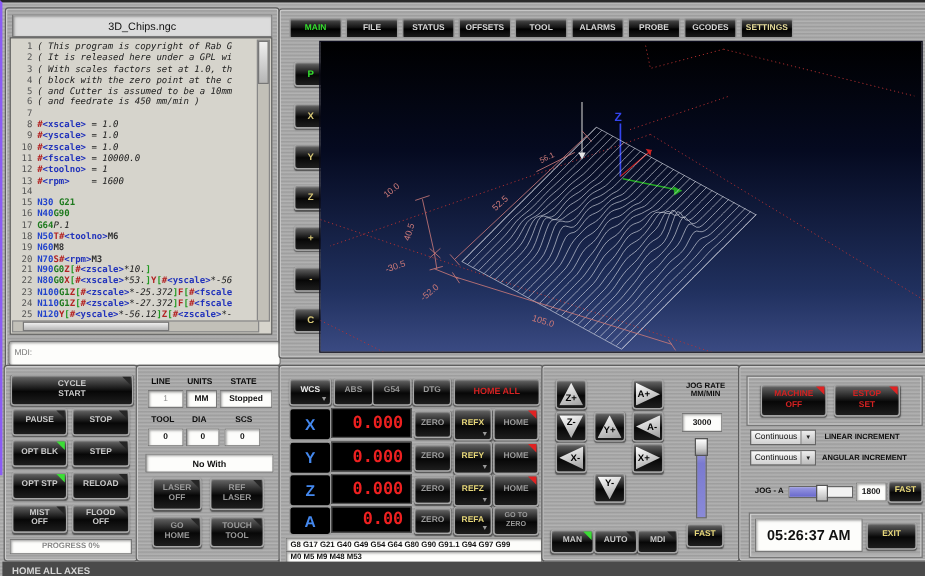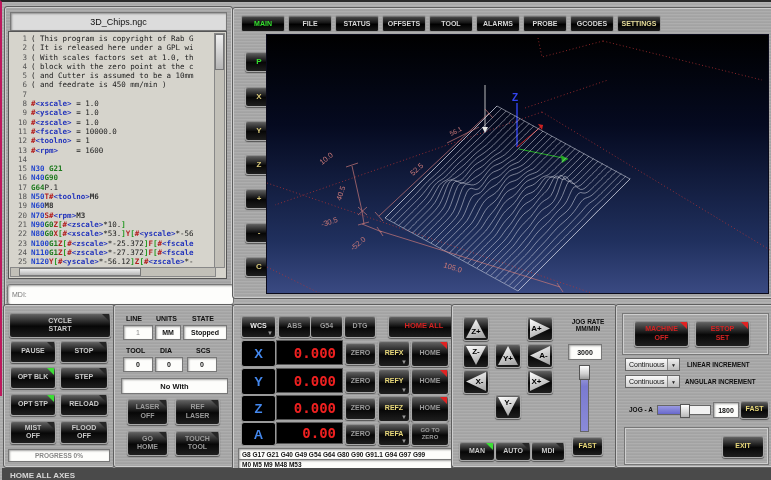--- a/index.html
+++ b/index.html
@@ -1,38 +1,38 @@
 <!DOCTYPE html>
 <html><head>
 <meta charset="utf-8">
 <style>
   html,body{margin:0;padding:0;}
   body{width:771px;height:480px;overflow:hidden;
        font-family:"Liberation Sans",sans-serif;
        background:repeating-linear-gradient(180deg,#b4b4b4 0px,#a2a2a2 1px,#aeaeae 2px,#b8b8b8 3px);}
-  #screen{position:relative;width:771px;height:396px;border-top:2px solid #2a2a2a;border-left:2px solid #be185d;box-sizing:border-box;}
+  #screen{position:relative;width:771px;height:396px;border-top:2px solid #2a2a2a;border-left:2px solid #8b5cf6;box-sizing:border-box;}
   .plate{position:absolute;border:1px solid #cdcdcd;outline:1px solid #5e5e5e;border-radius:2px;
          background:repeating-linear-gradient(180deg,#b0b0b0 0px,#9c9c9c 1px,#a9a9a9 2px,#b3b3b3 3px);}
   .btn{position:absolute;background:linear-gradient(180deg,#6a6a6a 0%,#222 40%,#070707 55%,#1e1e1e 100%);
        border:1px solid #a8a8a8;border-radius:3px;color:#c9c9c9;font-weight:bold;font-size:7px;
        display:flex;align-items:center;justify-content:center;text-align:center;line-height:1.15;
        box-shadow:inset 0 1px 1px rgba(255,255,255,.3),0 1px 1px rgba(0,0,0,.5);overflow:hidden;cursor:pointer;}
   .led{position:absolute;top:1px;right:1px;width:0;height:0;border-left:7px solid transparent;border-top:7px solid #262626;}
   .led-green{border-top-color:#3bdd35;}
   .led-red{border-top-color:#e02222;}
   .sunken{position:absolute;background:#fdfdfb;border:1px solid #777;box-shadow:inset 1px 1px 2px rgba(0,0,0,.35);
           display:flex;align-items:center;justify-content:center;font-size:7px;color:#111;}
   .lbl{position:absolute;font-size:7px;font-weight:bold;color:#0d0d0d;}
   
   #editor-area{position:absolute;left:2px;top:23px;width:219px;height:248px;background:#d6d4cc;border:1px solid #555;box-sizing:border-box;}
   #code{position:absolute;left:1px;top:2px;right:11px;bottom:11px;overflow:hidden;
         font-family:"DejaVu Sans Mono",monospace;font-size:7.5px;line-height:9.3px;white-space:pre;}
   .codeline{height:9.3px;}
   .lnum{display:inline-block;width:17px;text-align:right;color:#555;margin-right:4px;}
-  .tok-c,.tok-t{color:#1a1a1a;}
+  .tok-c,.tok-t{color:#1a1a1a;font-style:italic;}
   .tok-r{color:#b22222;font-weight:bold;}
   .tok-v{color:#2233bb;font-weight:bold;}
   .tok-n{color:#2244cc;font-weight:bold;}
   .tok-g{color:#1e7a1e;font-weight:bold;}
   .tok-m{color:#333;font-weight:bold;}
   .tok-b{color:#229922;font-weight:bold;}
   .scroll{position:absolute;background:#c2c0b8;border:1px solid #888;}
   .thumb{position:absolute;background:linear-gradient(180deg,#efefef,#b5b5b5);border:1px solid #777;}
   
   .tab{position:absolute;top:6px;height:15px;width:42px;background:linear-gradient(180deg,#4d4d4d,#151515 45%,#000 55%,#1a1a1a);
@@ -271,21 +271,21 @@
   </div>
 
   <div class="plate" style="left:231px;top:303px;width:217px;height:163px;">
     <div class="btn" style="left:7px;top:9px;width:33px;height:21px;color:#eee;">
       <span>WCS</span>
       <span class="caret">▼</span>
     </div>
     <div class="btn graytxt" style="left:44px;top:9px;width:31px;height:21px;">ABS</div>
     <div class="btn graytxt" style="left:76px;top:9px;width:31px;height:21px;">G54</div>
     <div class="btn graytxt" style="left:110px;top:9px;width:30px;height:21px;">DTG</div>
-    <div class="btn redtxt" style="left:154px;top:9px;width:70px;height:21px;font-size:7.5px;">HOME ALL</div>
+    <div class="btn redtxt" style="left:144px;top:9px;width:70px;height:21px;font-size:7.5px;">HOME ALL</div>
 
     <div class="axisbox" style="left:7px;top:34px;width:33px;height:25px;">X</div>
     <div class="valbox" style="left:42px;top:34px;width:67px;height:25px;">0.000</div>
     <div class="btn graytxt" style="left:111px;top:36px;width:29px;height:21px;">ZERO</div>
     <div class="btn yellowtxt" style="left:144px;top:34px;width:30px;height:25px;">
       <span>REFX</span>
       <span class="caret">▼</span>
     </div>
     <div class="btn graytxt" style="left:177px;top:34px;width:36px;height:25px;">
       <span class="led led-red"></span>
@@ -413,17 +413,18 @@
     </div>
     <span class="lbl" style="left:68px;top:72px;font-size:6.3px;">ANGULAR INCREMENT</span>
     <span class="lbl" style="left:12px;top:100px;font-size:6.5px;">JOG - A</span>
     <div style="position:absolute;left:40px;top:99px;width:52px;height:8px;background:#f2f2f2;border:1px solid #666;">
       <div style="position:absolute;left:0;top:0;width:24px;height:8px;background:linear-gradient(180deg,#9a9ae2,#6868cc);"></div>
       <div style="position:absolute;left:22px;top:-2px;width:8px;height:12px;background:linear-gradient(180deg,#fff,#b8b8b8);border:1px solid #555;"></div>
     </div>
     <div class="sunken" style="left:96px;top:96px;width:24px;height:14px;font-weight:bold;">1800</div>
     <div class="btn yellowtxt" style="left:123px;top:94px;width:27px;height:17px;">FAST</div>
     <div style="position:absolute;left:8px;top:122px;width:141px;height:34px;border:1px solid #cfcfcf;outline:1px solid #777;"></div>
+    <div class="sunken" style="left:12px;top:126px;width:88px;height:26px;font-size:12px;font-weight:bold;">05:26:37 AM</div>
     <div class="btn yellowtxt" style="left:105px;top:129px;width:40px;height:21px;">EXIT</div>
   </div>
 
   <div id="statusbar">HOME ALL AXES</div>
 </div>
 
 </body></html>

